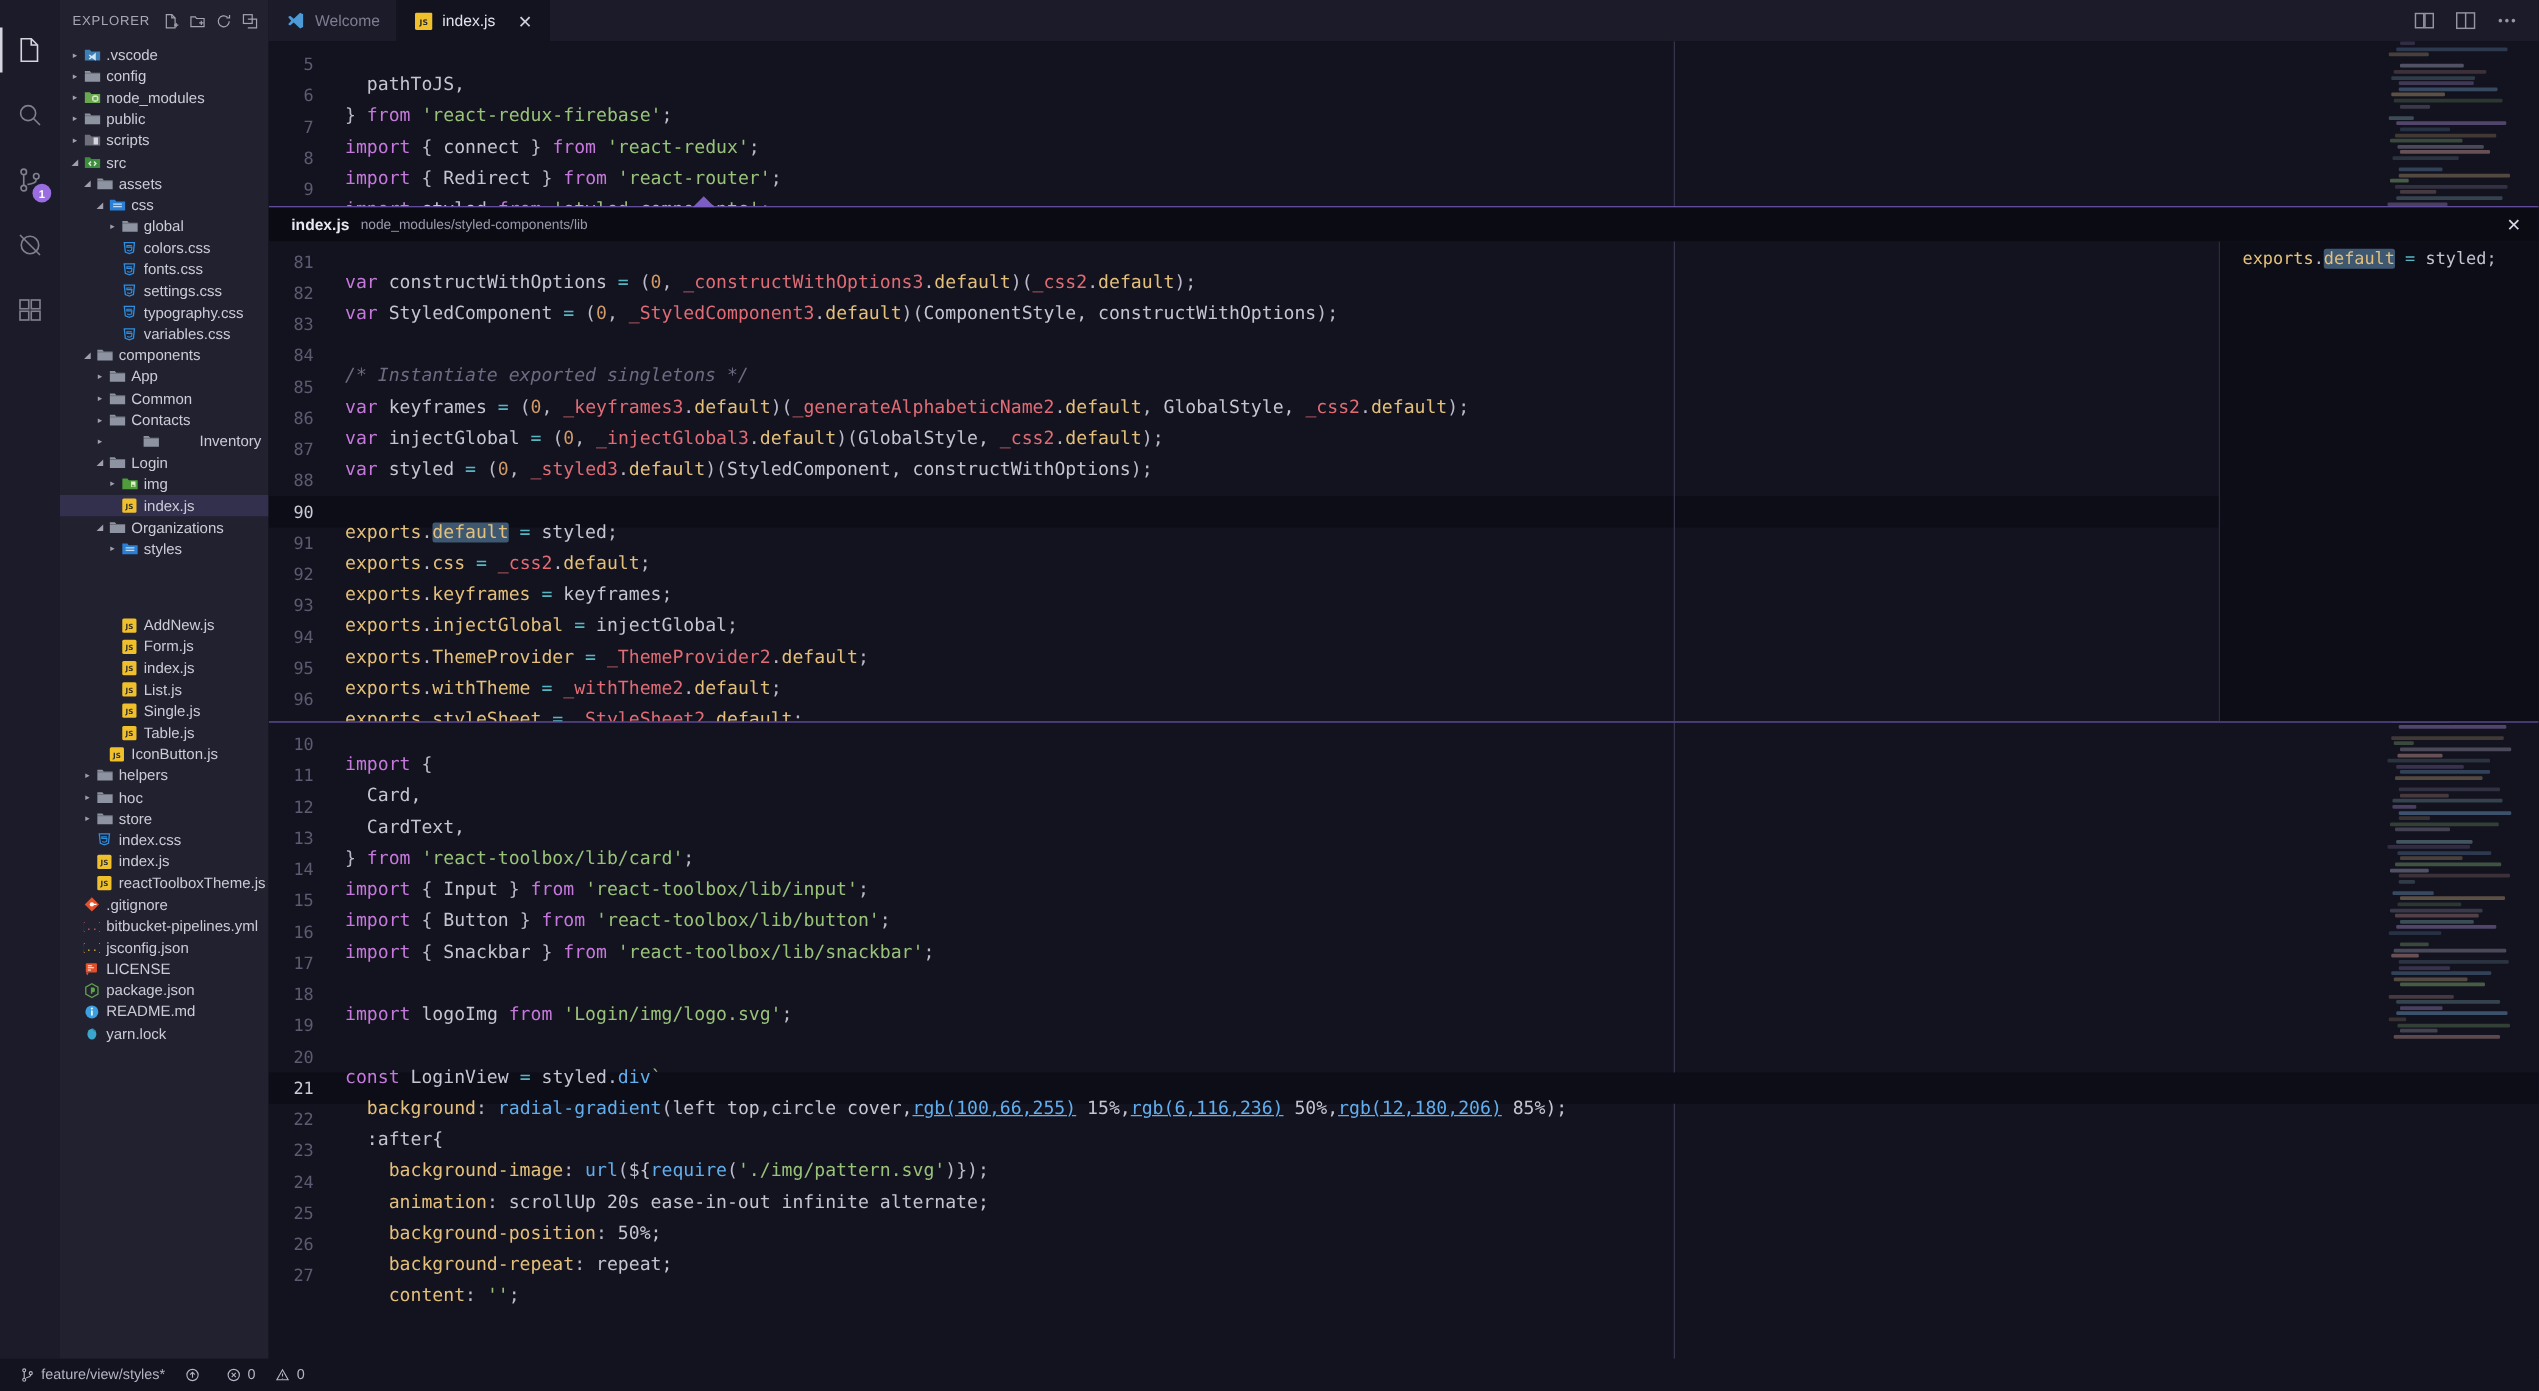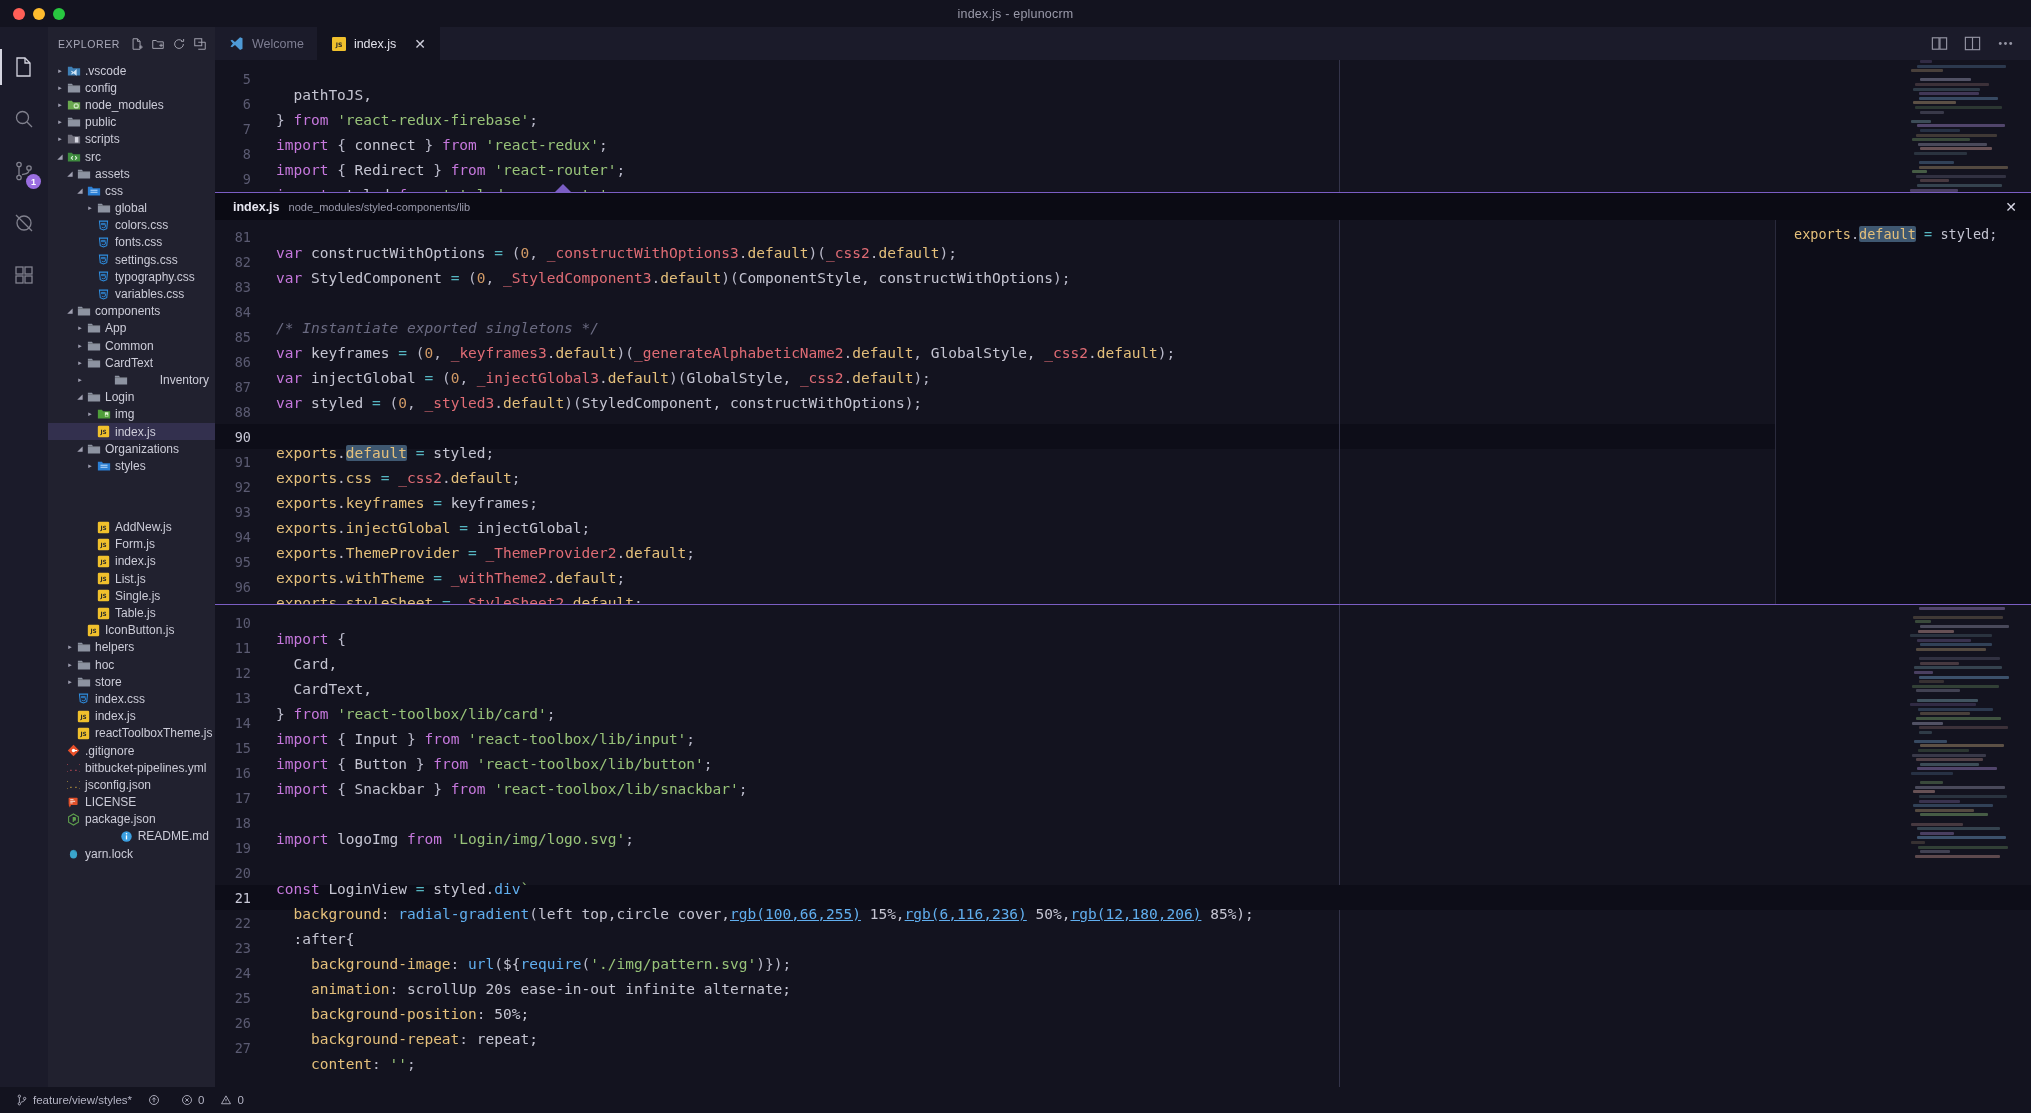--- a/index.html
+++ b/index.html
@@ -142,28 +142,20 @@
   .st-item { display:flex; align-items:center; gap:5px; padding:0 8px; height:26px; cursor:pointer; }
   .st-right { margin-left:auto; display:flex; align-items:center; padding-right:8px; }
   .st-right .st-item { padding:0 10px; }
   svg { display:block; }
 </style>
 </head>
 <body>
 
 <div class="app">
 
-  <div class="titlebar">
-    <div class="traffic">
-      <span class="dot red"></span>
-      <span class="dot yellow"></span>
-      <span class="dot green"></span>
-    </div>
-    <div class="title-text">index.js - eplunocrm</div>
-  </div>
 
   <div class="body">
 
     <div class="activitybar">
       <div class="act-item active">
         <svg width="24" height="24" viewBox="0 0 24 24" fill="none" stroke="#d5d5e0" stroke-width="1.3">
           <path d="M5 3h8l5 5v13H5z"></path>
             <path d="M13 3v5h5"></path>
         </svg>
       </div>
@@ -403,21 +395,21 @@
             <span class="lbl">Common</span>
           </div>
           <div class="row" style="padding-left: 26px;">
             <span class="twisty">▸</span>
             <span class="ficon">
               <svg width="14" height="14" viewBox="0 0 16 16">
        <path d="M1 3.2h4.6l1.3 1.6H15v8.2H1z" fill="#8d93a1"></path>
        <path d="M1 4.8h14v1H1z" fill="#000" opacity=".25"></path>
      </svg>
             </span>
-            <span class="lbl">CardText</span>
+            <span class="lbl">Contacts</span>
           </div>
           <div class="row" style="padding-left: 26px; justify-content: space-between;">
             <span class="twisty">▸</span>
             <span class="ficon">
               <svg width="14" height="14" viewBox="0 0 16 16">
        <path d="M1 3.2h4.6l1.3 1.6H15v8.2H1z" fill="#8d93a1"></path>
        <path d="M1 4.8h14v1H1z" fill="#000" opacity=".25"></path>
      </svg>
             </span>
             <span class="lbl">Inventory</span>
@@ -646,21 +638,21 @@
           <div class="row" style="padding-left: 6px;">
             <span class="twisty"></span>
             <span class="ficon">
               <svg width="13" height="13" viewBox="0 0 16 16">
                 <path d="M8 1.2l6 3.4v6.8L8 14.8 2 11.4V4.6z" fill="none" stroke="#5fa04e" stroke-width="1.3"></path>
                 <path d="M7 5h2.4c1 0 1.6.6 1.6 1.6v1.3c0 1-.6 1.6-1.6 1.6H8.4V11H7z" fill="#5fa04e"></path>
               </svg>
             </span>
             <span class="lbl">package.json</span>
           </div>
-          <div class="row" style="padding-left: 6px; justify-content: flex-end;">
+          <div class="row" style="padding-left: 6px;">
             <span class="twisty"></span>
             <span class="ficon">
               <svg width="13" height="13" viewBox="0 0 16 16">
                 <circle cx="8" cy="8" r="6.4" fill="#3b9fe0"></circle>
                 <rect x="7.2" y="6.6" width="1.6" height="5" fill="#fff"></rect>
                 <circle cx="8" cy="4.6" r="1" fill="#fff"></circle>
               </svg>
             </span>
             <span class="lbl">README.md</span>
           </div>

